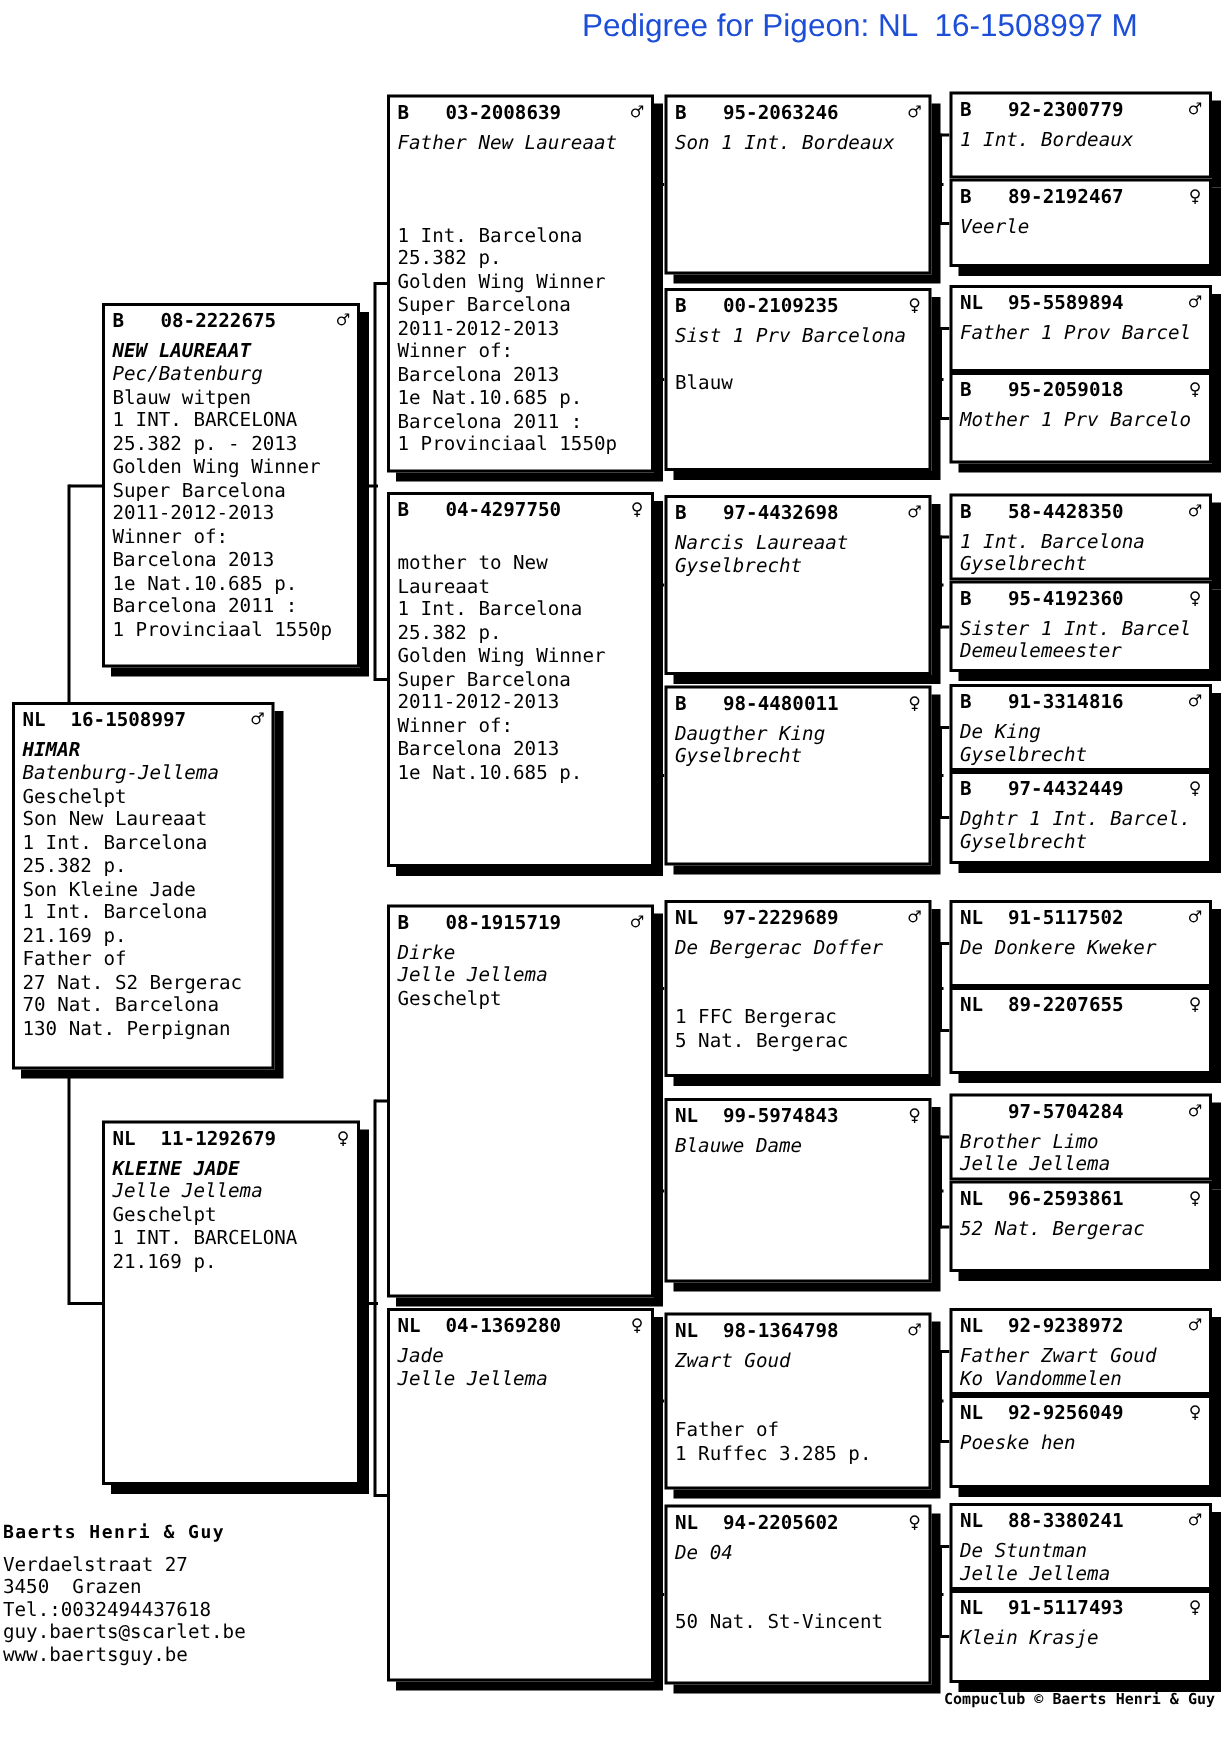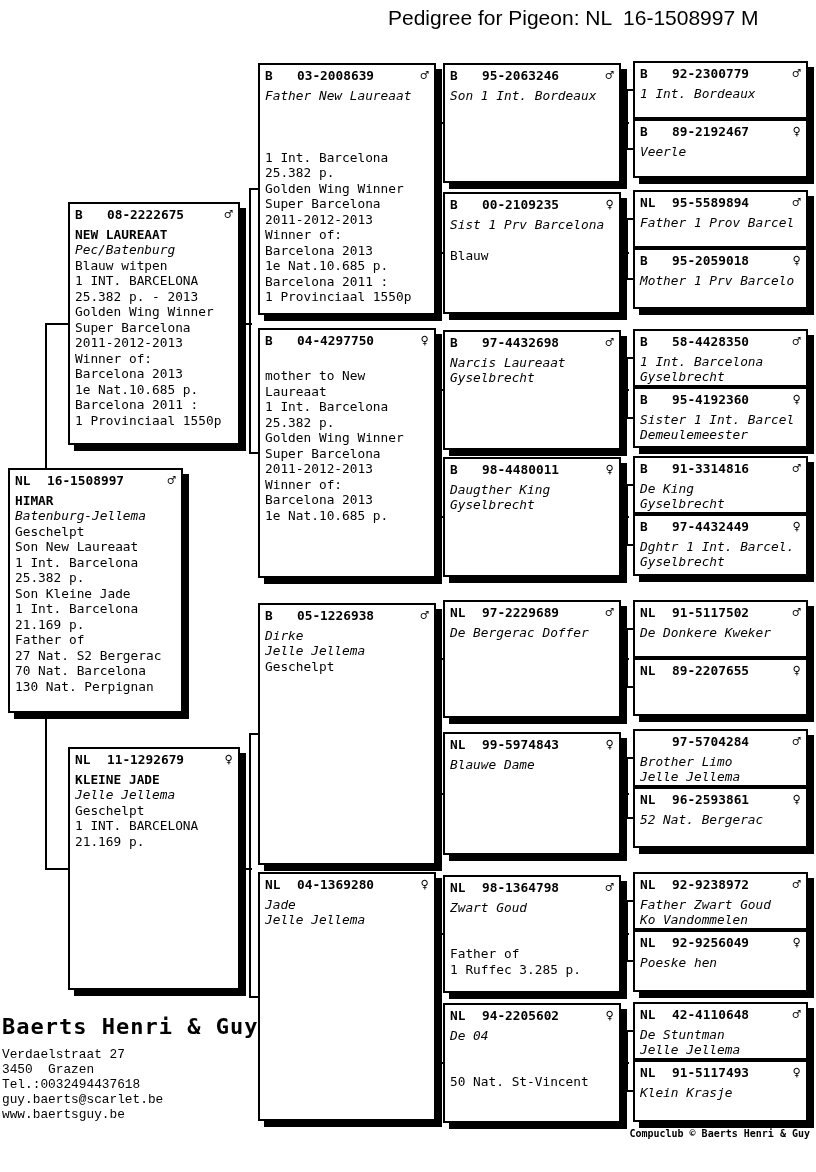--- a/index.html
+++ b/index.html
@@ -4,39 +4,39 @@
 <style>
   html,body { margin:0; padding:0; background:#fff; }
   #page {
     position:relative; width:816px; height:1172px; background:#fff;
     font-family:"DejaVu Sans Mono","Liberation Mono",monospace;
     color:#000; overflow:hidden;
   }
   .page-title {
     position:absolute; left:388px; top:6px;
     font-family:"Liberation Sans","DejaVu Sans",sans-serif;
-    font-size:21px; white-space:pre; color:#000000;
+    font-size:21px; white-space:pre; color:#1d4ed8;
   }
   .box {
     position:absolute; background:#fff;
     border:2px solid #000; box-shadow:6px 6px 0 0 #000;
     padding:3px 5px 0 5px; box-sizing:border-box;
     font-size:12.8px; line-height:15.5px; overflow:hidden; z-index:2;
   }
   .box-header { display:flex; align-items:flex-start; font-weight:bold; margin-bottom:4px; }
   .country { display:inline-block; width:32px; white-space:pre; }
   .ring { white-space:pre; }
   .sex { margin-left:auto; font-weight:bold; font-size:14px; line-height:14px; }
-  .ptitle { font-weight:bold; white-space:pre-wrap; }
+  .ptitle { font-weight:bold; font-style:italic; white-space:pre-wrap; }
   .pname { font-style:italic; white-space:pre-wrap; }
   .pinfo { white-space:pre-wrap; }
   .connector { position:absolute; background:#000; z-index:1; }
   .owner { position:absolute; left:2px; top:1014px; }
-  .owner-name { font-weight:bold; font-size:22px; letter-spacing:1px; margin-bottom:8px; white-space:pre; }
-  .owner-address { font-size:12.8px; line-height:15px; white-space:pre-wrap;font-family:Liberation Mono, monospace; }
+  .owner-name { font-weight:bold; font-size:12px; letter-spacing:1px; margin-bottom:8px; white-space:pre; }
+  .owner-address { font-size:12.8px; line-height:15px; white-space:pre-wrap; }
   .credit { position:absolute; right:6px; top:1128px; font-size:10px; font-weight:bold; white-space:pre; }
 </style>
 </head>
 <body>
 
 <div id="page">
   <div class="page-title">Pedigree for Pigeon: NL  16-1508997 M</div>
   <div id="tree">
       <div class="connector" style="left: 45px; top: 322.5px; width: 2px; height: 547px;"></div>
       <div class="connector" style="left: 46px; top: 322.5px; width: 22px; height: 2px;"></div>
@@ -186,21 +186,21 @@
 Golden Wing Winner
 Super Barcelona
 2011-2012-2013
 Winner of:
 Barcelona 2013
 1e Nat.10.685 p.</div>
   </div>
       <div class="box" style="left: 258px; top: 603px; width: 178px; height: 262px;">
     <div class="box-header">
       <span class="country">B</span>
-      <span class="ring">05-1226938</span>
+      <span class="ring">08-1915719</span>
       <span class="sex">♂</span>
     </div>
     <div class="ptitle"></div>
     <div class="pname">Dirke
 Jelle Jellema</div>
     <div class="pinfo">Geschelpt</div>
   </div>
       <div class="box" style="left: 258px; top: 872px; width: 178px; height: 249px;">
     <div class="box-header">
       <span class="country">NL</span>
@@ -255,20 +255,24 @@
     <div class="pinfo"></div>
   </div>
       <div class="box" style="left: 443px; top: 600px; width: 178px; height: 118px;">
     <div class="box-header">
       <span class="country">NL</span>
       <span class="ring">97-2229689</span>
       <span class="sex">♂</span>
     </div>
     <div class="ptitle"></div>
     <div class="pname">De Bergerac Doffer</div>
+    <div class="pinfo">
+
+1 FFC Bergerac
+5 Nat. Bergerac</div>
   </div>
       <div class="box" style="left: 443px; top: 732px; width: 178px; height: 123px;">
     <div class="box-header">
       <span class="country">NL</span>
       <span class="ring">99-5974843</span>
       <span class="sex">♀</span>
     </div>
     <div class="ptitle"></div>
     <div class="pname">Blauwe Dame</div>
   </div>
@@ -439,21 +443,21 @@
       <span class="ring">92-9256049</span>
       <span class="sex">♀</span>
     </div>
     <div class="ptitle"></div>
     <div class="pname">Poeske hen</div>
     <div class="pinfo"></div>
   </div>
       <div class="box" style="left: 633px; top: 1002px; width: 175px; height: 58px;">
     <div class="box-header">
       <span class="country">NL</span>
-      <span class="ring">42-4110648</span>
+      <span class="ring">88-3380241</span>
       <span class="sex">♂</span>
     </div>
     <div class="ptitle"></div>
     <div class="pname">De Stuntman
 Jelle Jellema</div>
     <div class="pinfo"></div>
   </div>
       <div class="box" style="left: 633px; top: 1060px; width: 175px; height: 62px;">
     <div class="box-header">
       <span class="country">NL</span>

